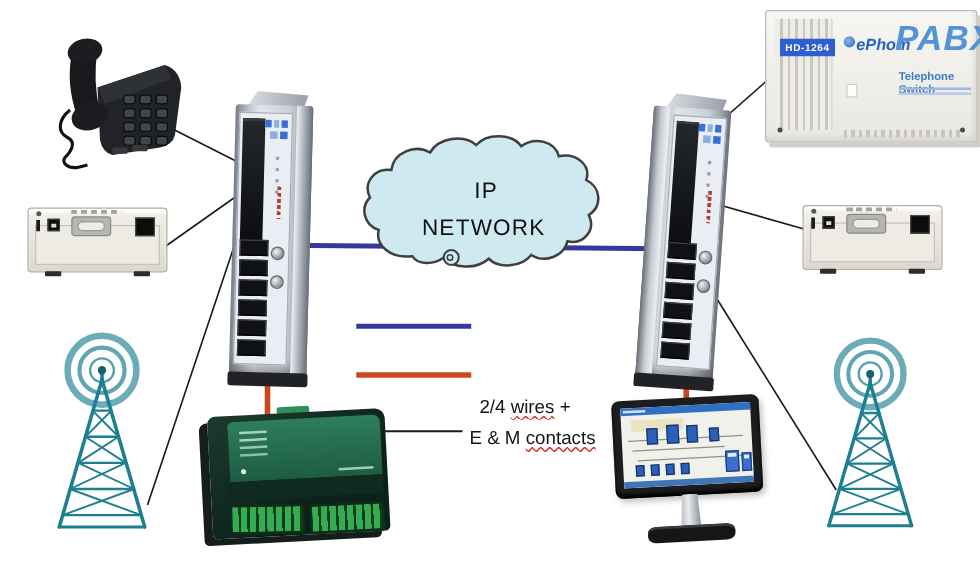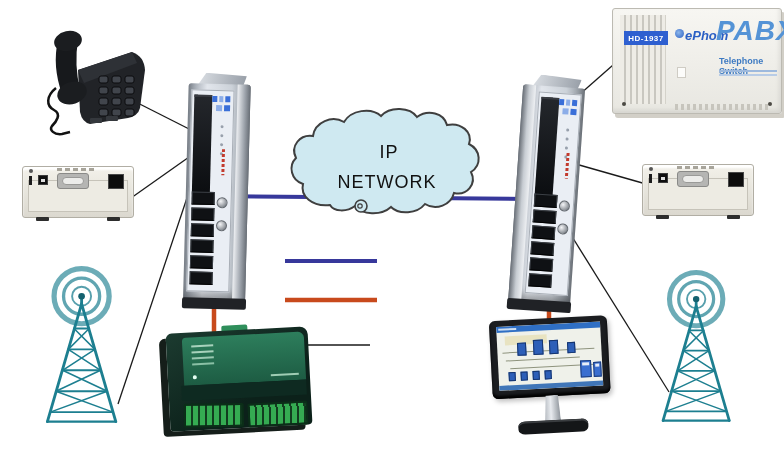--- a/index.html
+++ b/index.html
@@ -361,28 +361,34 @@
       <div class="tank" style="left:82px;top:38px;width:11px;height:17px;"></div>
       <div class="tank" style="left:95px;top:40px;width:8px;height:15px;"></div>
       <div class="sbar"></div>
     </div>
     <div class="neck"></div>
     <div class="mbase"></div>
   </div>
 
   <div class="dev pabx">
     <div class="ridges"></div>
-    <div class="model">HD-1937</div>
+    <div class="model">HD-1264</div>
     <div class="logo"></div>
     <div class="brand">ePhom</div>
     <div class="name">PABX</div>
     <div class="subtitle">Telephone Switch</div>
     <div class="fineprint"></div>
     <div class="btn"></div>
     <div class="screw s1"></div>
     <div class="screw s2"></div>
     <div class="vents"></div>
   </div>
 
   <div class="lg lg-eth">
   </div>
+  <div class="lg lg-w">
+    <div><span>2/4 </span><span class="sp">wires</span><span> +</span></div>
+  </div>
+  <div class="lg lg-em">
+    <div><span>E &amp; M </span><span class="sp">contacts</span></div>
+  </div>
 
 </div>
 
 </body></html>

